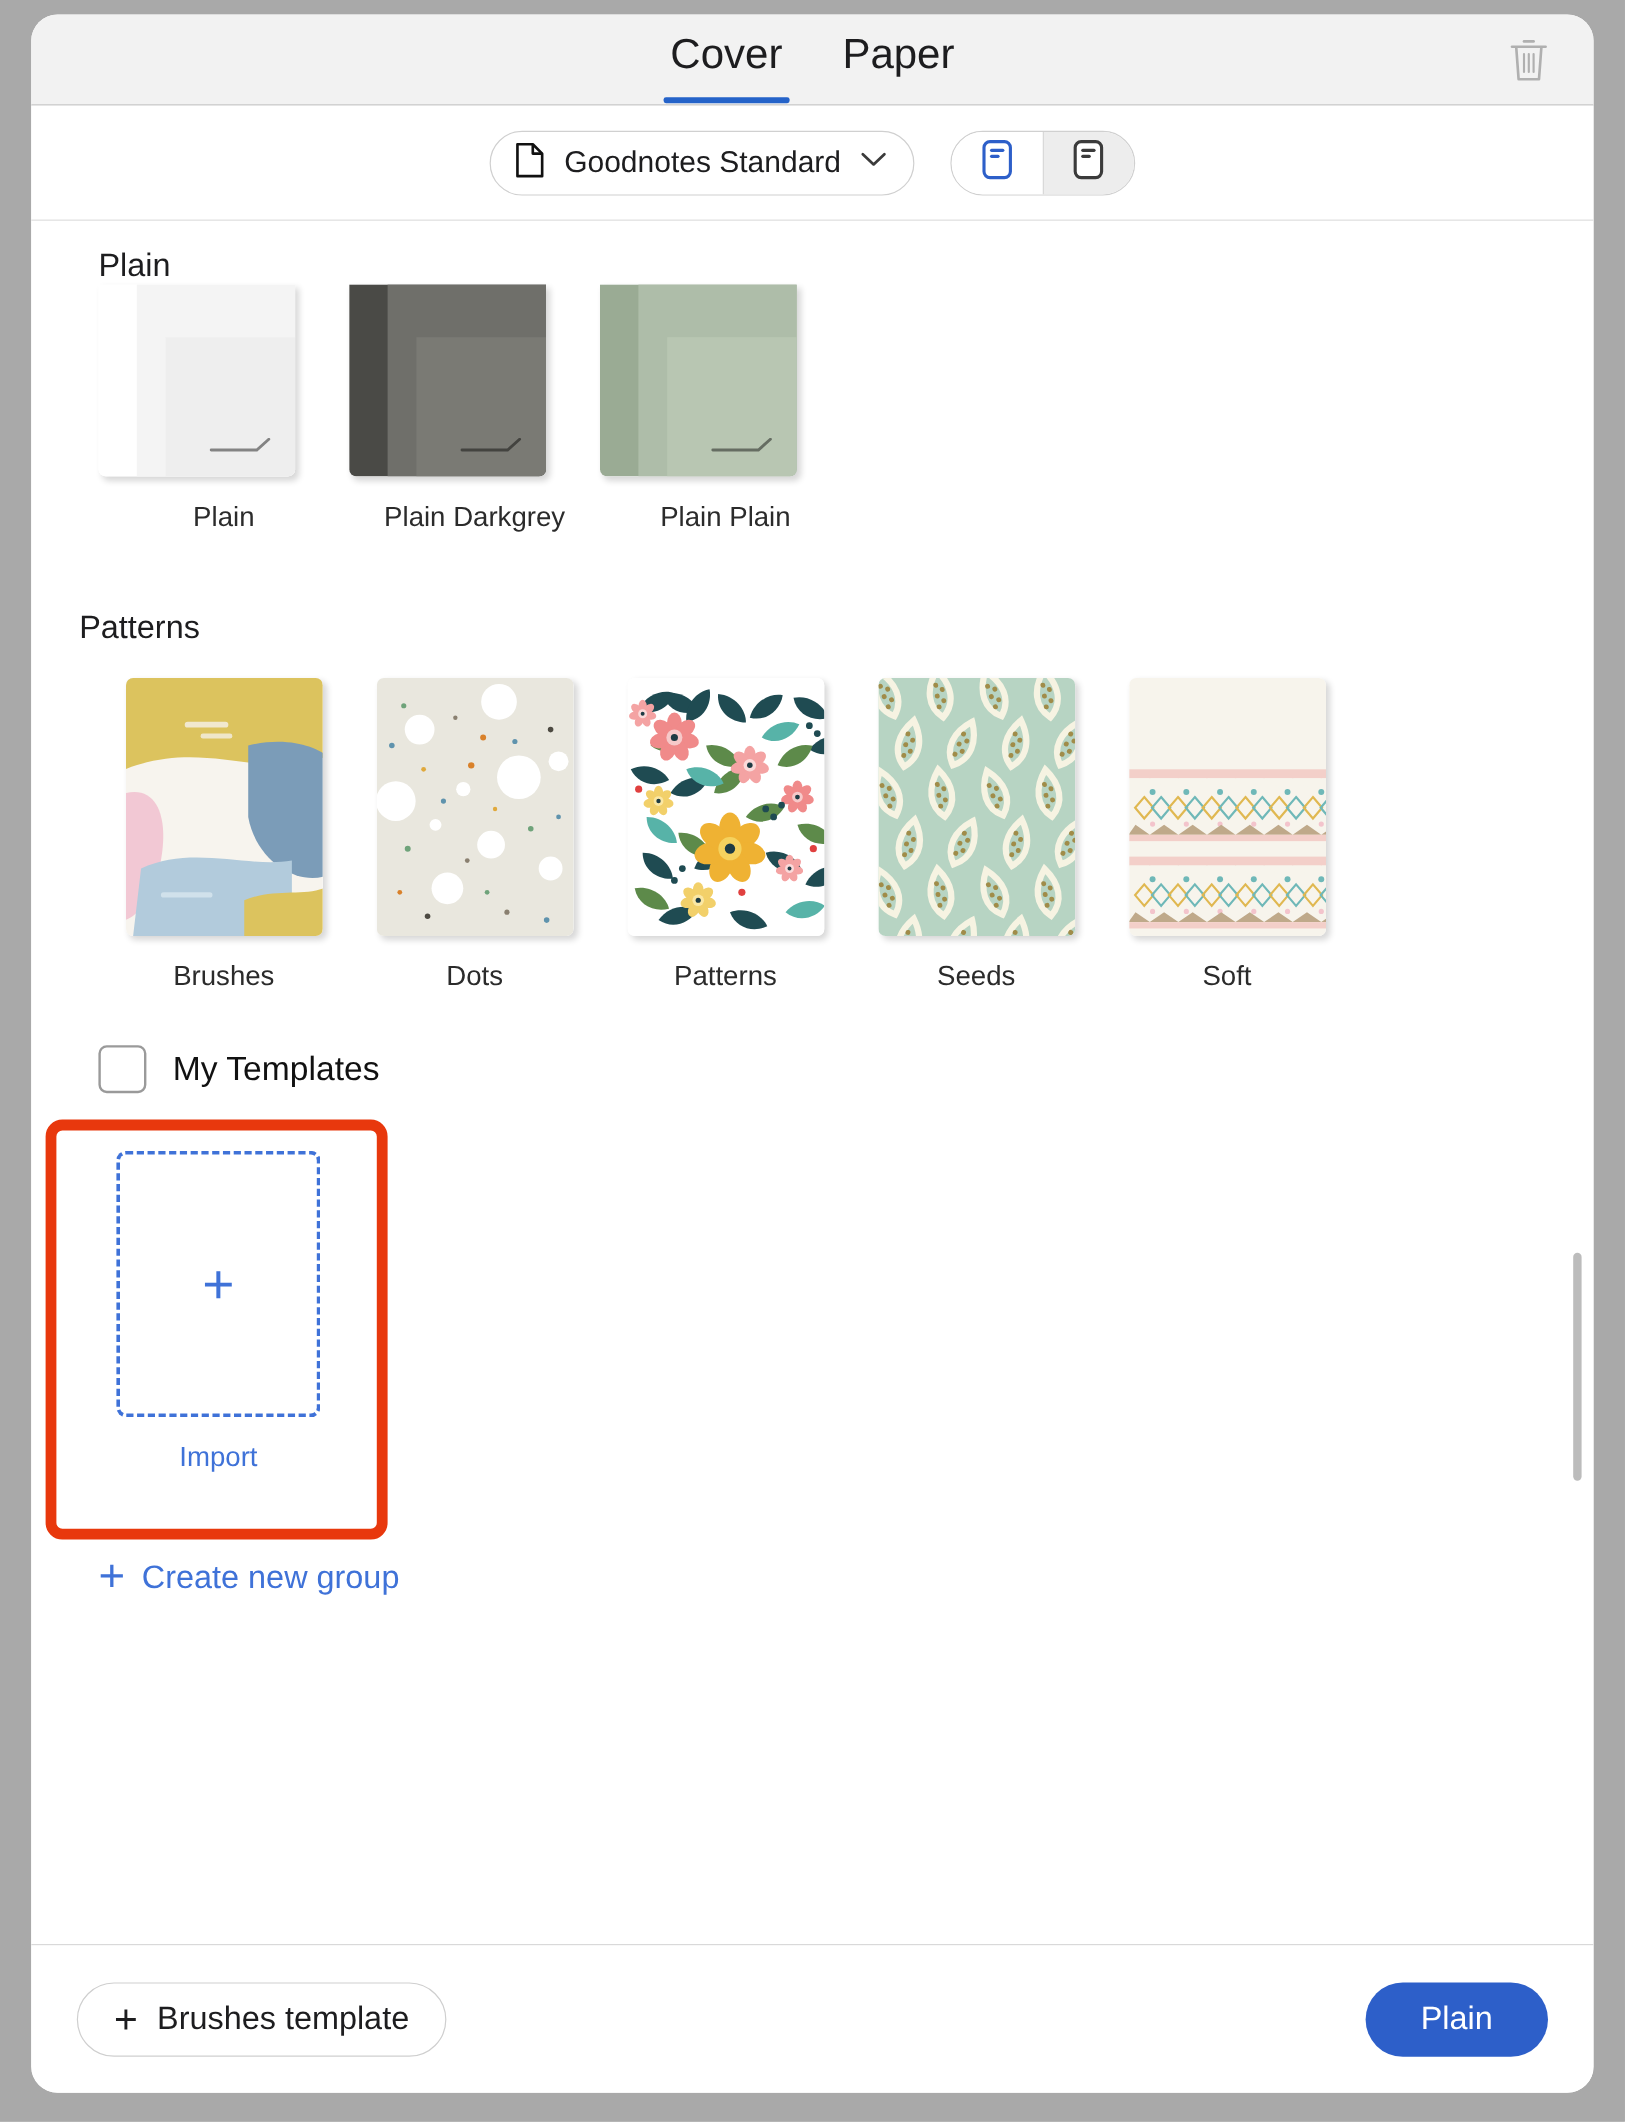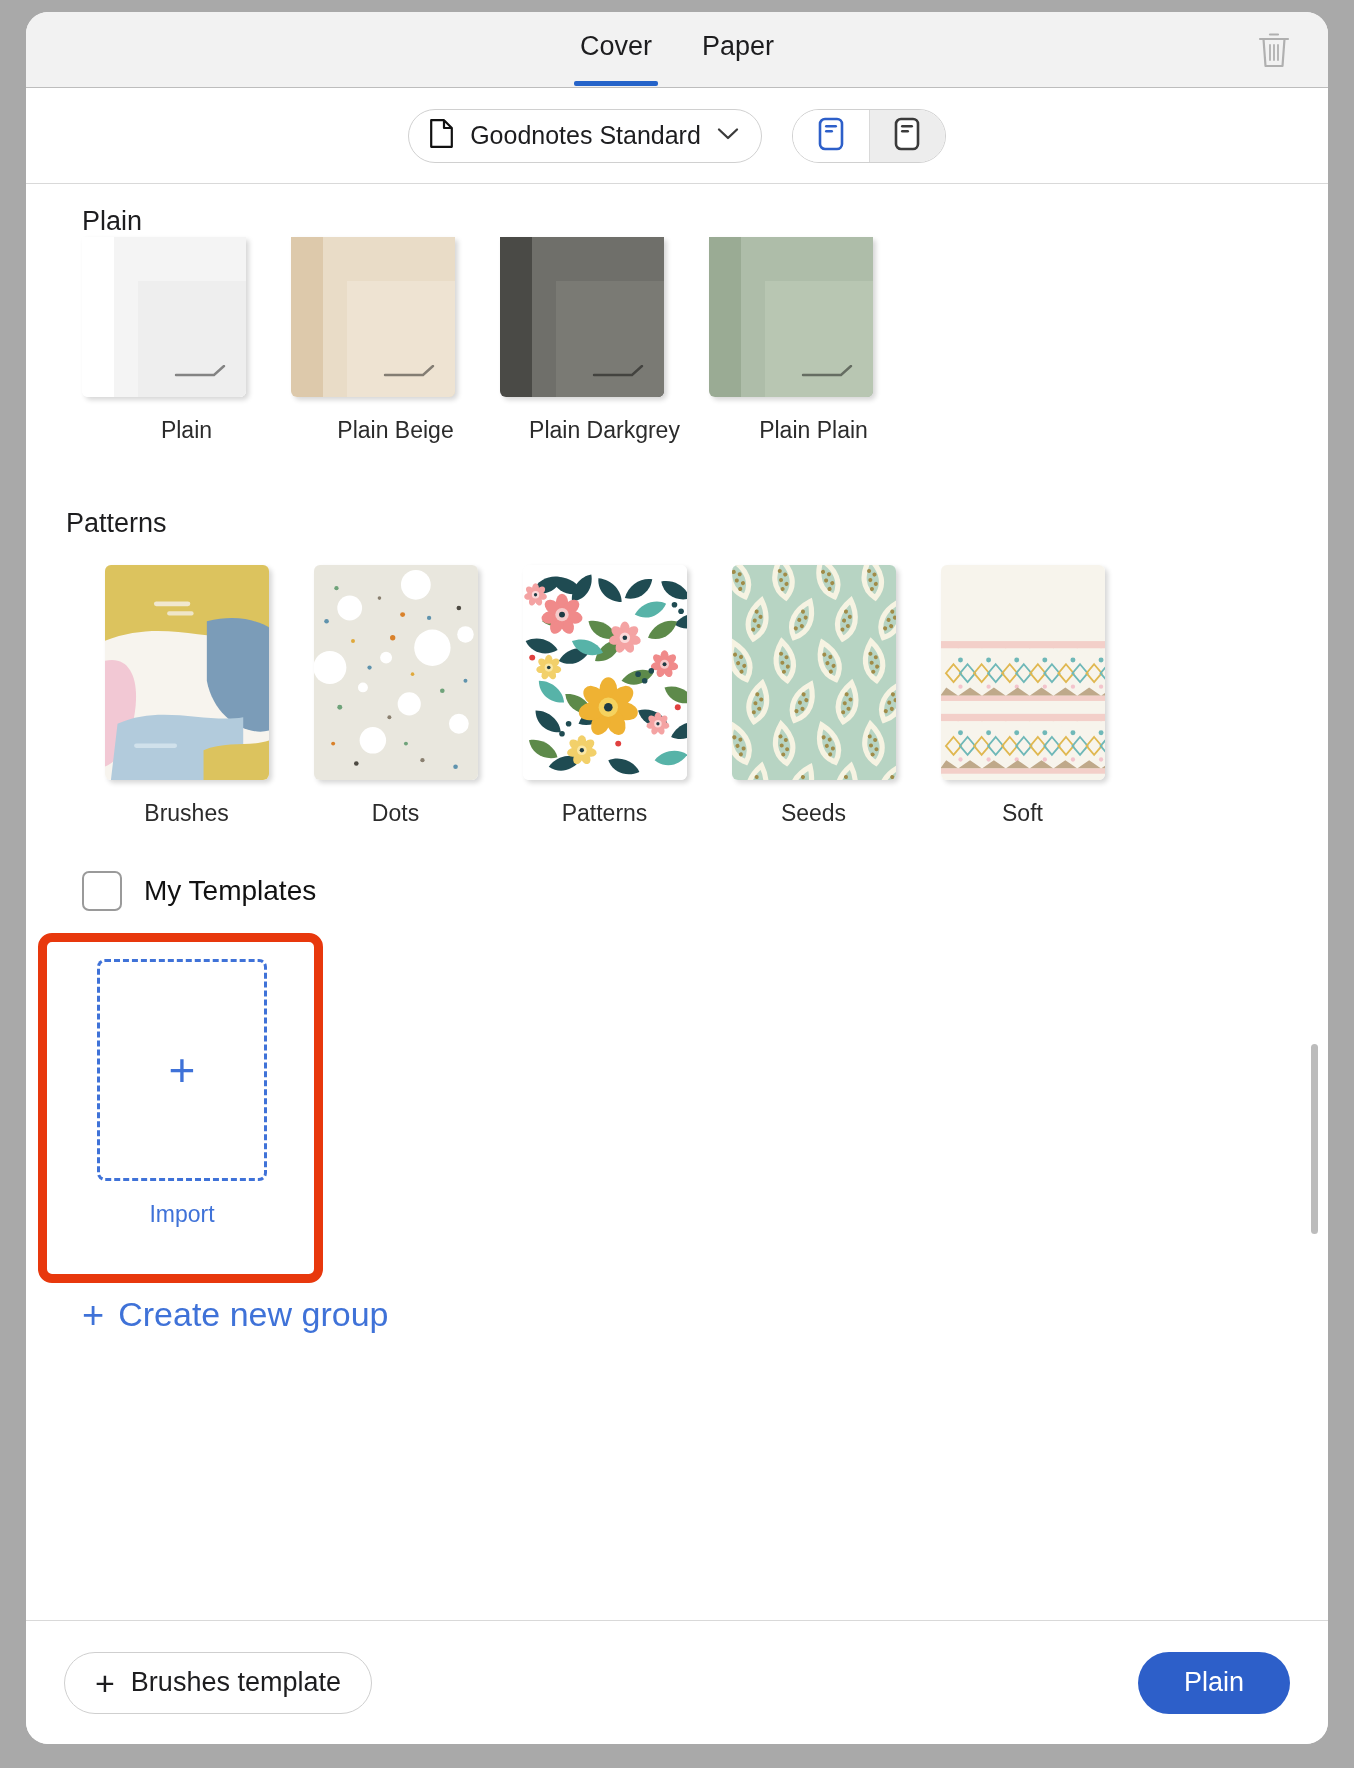--- a/index.html
+++ b/index.html
@@ -32,21 +32,21 @@
   }
   #tabs {
     position: absolute;
     left: 0; right: 0; top: 0; bottom: 0;
     display: flex; align-items: flex-start; justify-content: center;
     gap: 34px;
     padding-top: 18px;
   }
   .tab {
     position: relative;
-    font-size: 27px;
+    font-size: 35px;
     color: #1d1d1f;
     padding: 0 8px 24px 8px;
     line-height: 32px;
     cursor: pointer;
     white-space: nowrap;
   }
   .tab.active::after {
     content: "";
     position: absolute;
     left: 2px; right: 2px; bottom: 0;
@@ -199,21 +199,21 @@
   #import-label { font-size: 23px; color: #3f72d8; margin-top: 20px; }
 
   
   #create-group {
     display: flex; align-items: center; gap: 14px;
     padding-left: 56px;
     margin-top: 12px;
     cursor: pointer;
   }
   #create-group .cg-plus { font-size: 38px; color: #3f72d8; line-height: 1; font-weight: 300; }
-  #create-group .cg-text { font-size: 34px; color: #3f72d8; }
+  #create-group .cg-text { font-size: 27px; color: #3f72d8; }
 
   
   #scrollbar {
     position: absolute;
     right: 10px; top: 860px;
     width: 7px; height: 190px;
     background: #bcbcbc;
     border-radius: 4px;
   }
 
@@ -321,31 +321,20 @@
         <div class="cell">
           <div class="cover clip-top" style="height: 160px; align-self: flex-start;">
             <div class="pl-base" style="background: rgb(255, 255, 255);"></div>
             <div class="pl-panel" style="background: rgb(244, 244, 244);"></div>
             <div class="pl-panel2" style="background: rgb(236, 236, 236); opacity: 0.75;"></div>
             <svg class="pl-pen" viewBox="0 0 56 14">
               <path d="M2,10 H40 L50,1" fill="none" stroke="rgba(0,0,0,.45)" stroke-width="2.4" stroke-linecap="round"></path>
             </svg>
           </div>
           <div class="cover-label">Plain</div>
-        </div>
-        <div class="cell">
-          <div class="cover clip-top" style="height: 160px; align-self: flex-start;">
-            <div class="pl-base" style="background: rgb(221, 201, 171);"></div>
-            <div class="pl-panel" style="background: rgb(233, 220, 199);"></div>
-            <div class="pl-panel2" style="background: rgb(239, 229, 213); opacity: 0.75;"></div>
-            <svg class="pl-pen" viewBox="0 0 56 14">
-              <path d="M2,10 H40 L50,1" fill="none" stroke="rgba(0,0,0,.45)" stroke-width="2.4" stroke-linecap="round"></path>
-            </svg>
-          </div>
-          <div class="cover-label">Plain Beige</div>
         </div>
         <div class="cell">
           <div class="cover clip-top" style="height: 160px; align-self: flex-start;">
             <div class="pl-base" style="background: rgb(74, 74, 70);"></div>
             <div class="pl-panel" style="background: rgb(111, 111, 106);"></div>
             <div class="pl-panel2" style="background: rgb(125, 125, 120); opacity: 0.75;"></div>
             <svg class="pl-pen" viewBox="0 0 56 14">
               <path d="M2,10 H40 L50,1" fill="none" stroke="rgba(0,0,0,.45)" stroke-width="2.4" stroke-linecap="round"></path>
             </svg>
           </div>

